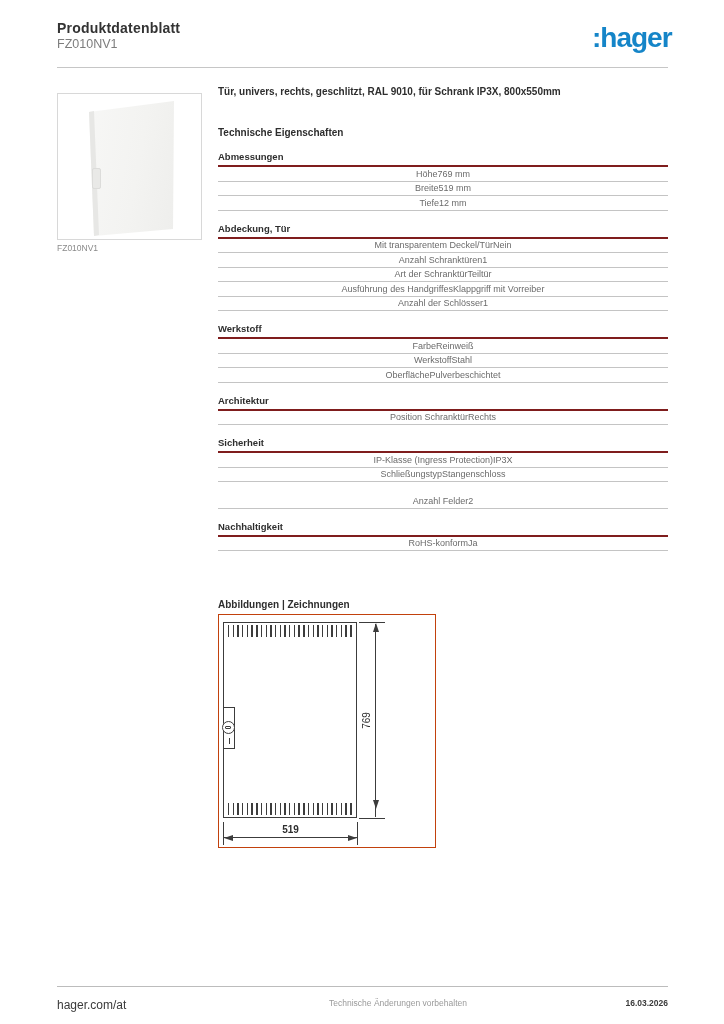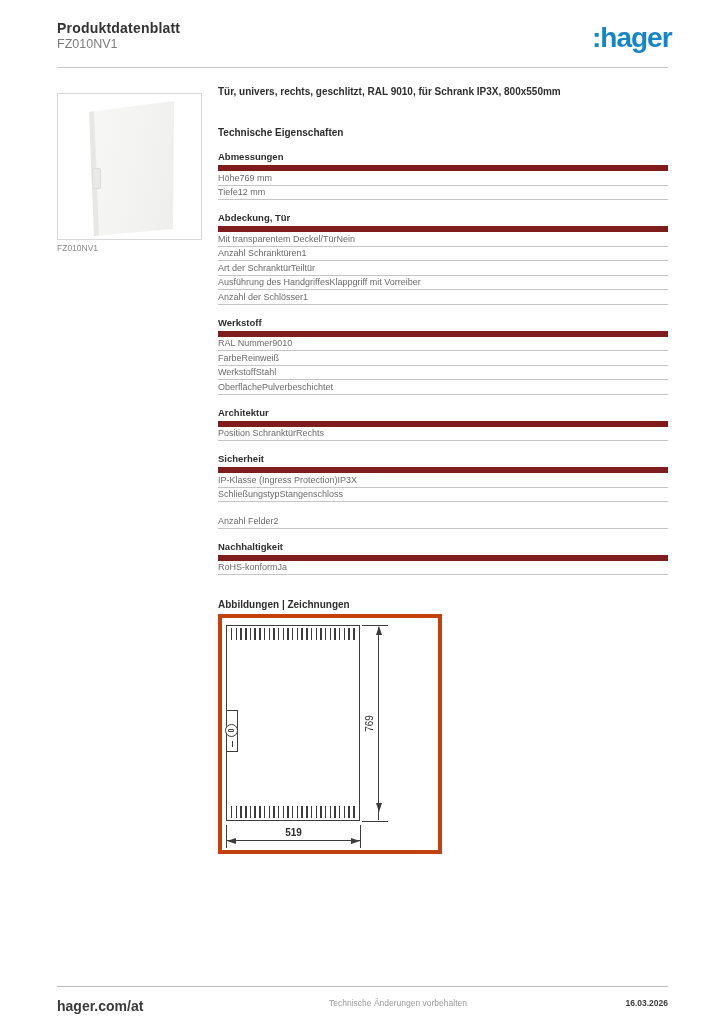--- a/index.html
+++ b/index.html
@@ -29,27 +29,27 @@
     background:#e7e7e5;
   }
   .photo-handle{position:absolute;left:34px;top:74px;width:7px;height:19px;background:#e9e9e7;border:1px solid #dcdcda;border-radius:2px;}
   .photo-caption{left:57px;top:243px;font-size:8.5px;color:#8a8a8a;}
 
   
   .description{left:218px;top:74px;width:450px;font-size:10px;font-weight:bold;color:#2e2e2e;line-height:1.2;margin-top:12px;}
   .tech-heading{left:218px;top:127px;font-size:10px;font-weight:bold;color:#2e2e2e;}
   .sections{left:218px;top:151px;width:450px;}
   .sec{margin-bottom:12px;}
-  .sec-title{font-size:9.5px;font-weight:bold;color:#2e2e2e;padding-bottom:3px;border-bottom:6px solid #7f1d1d;line-height:11px;}
-  .sec-row{display:flex;justify-content:flex-start;align-items:center;height:14.5px;border-bottom:1px solid #c4c4c4;font-size:9px;color:#6b6b6b;box-sizing:border-box;}
+  .sec-title{font-size:9.5px;font-weight:bold;color:#2e2e2e;padding-bottom:3px;border-bottom:2px solid #7f1d1d;line-height:11px;}
+  .sec-row{display:flex;justify-content:center;align-items:center;height:14.5px;border-bottom:1px solid #c4c4c4;font-size:9px;color:#6b6b6b;box-sizing:border-box;}
   .sec-row .row-value{text-align:right;}
 
   
   .drawings-heading{left:218px;top:599px;font-size:10px;font-weight:bold;color:#2e2e2e;}
-  .drawing-box{left:218px;top:614px;width:216px;height:232px;border:4px solid #c2410c;background:#fff;}
+  .drawing-box{left:218px;top:614px;width:216px;height:232px;border:1px solid #c2410c;background:#fff;}
   .door{position:absolute;left:4px;top:7px;width:134px;height:196px;border:1.5px solid #3c3c3c;box-sizing:border-box;background:#fff;}
   .slots{position:absolute;left:4px;right:4px;height:12px;background:repeating-linear-gradient(90deg,#3c3c3c 0 1.4px,transparent 1.4px 4.7px);}
   .slots-top{top:2px;}
   .slots-bottom{bottom:2px;}
   .lock{position:absolute;left:-1px;top:84px;width:12px;height:42px;border:1.2px solid #3c3c3c;background:#fff;box-sizing:border-box;}
   .lock-circle{position:absolute;left:-2.5px;top:13px;width:13px;height:13px;border:1.2px solid #3c3c3c;border-radius:50%;background:#fff;box-sizing:border-box;}
   .lock-key{position:absolute;left:2px;top:3.5px;width:6px;height:3.5px;border:1px solid #3c3c3c;border-radius:1px;box-sizing:border-box;}
   .lock-slot{position:absolute;left:4.5px;top:30px;width:1.6px;height:6px;background:#3c3c3c;}
   .dim-line{background:#3c3c3c;}
   .vdim-ext-top{left:140px;top:7px;width:26px;height:1px;}
@@ -61,21 +61,21 @@
   .vdim-label{left:131px;top:100px;width:32px;text-align:center;font-size:10px;color:#2e2e2e;transform:rotate(-90deg);}
   .hdim-ext-left{left:4px;top:207px;width:1px;height:23px;}
   .hdim-ext-right{left:138px;top:207px;width:1px;height:23px;}
   .hdim-line{left:4px;top:222px;width:135px;height:1px;}
   .arr-left{left:5px;top:219.5px;border-top:3px solid transparent;border-bottom:3px solid transparent;border-right:9px solid #3c3c3c;}
   .arr-right{left:129px;top:219.5px;border-top:3px solid transparent;border-bottom:3px solid transparent;border-left:9px solid #3c3c3c;}
   .hdim-label{left:0;top:209px;width:143px;text-align:center;font-size:10px;font-weight:bold;color:#2e2e2e;}
 
   
   .footer-rule{left:57px;top:986px;width:611px;height:1px;background:#bcbcbc;}
-  .footer-left{left:57px;top:998px;font-size:14px;font-weight:bold;color:#3a3a3a;}
+  .footer-left{left:57px;top:998px;font-size:12px;font-weight:normal;color:#3a3a3a;}
   .footer-center{left:57px;top:998px;width:682px;text-align:center;font-size:8.5px;color:#9a9a9a;}
   .footer-right{left:430px;top:998px;width:238px;text-align:right;font-size:8.5px;font-weight:bold;color:#3a3a3a;}
 </style>
 </head>
 <body>
 
 <div class="abs doc-title">Produktdatenblatt</div>
 <div class="abs doc-subtitle">FZ010NV1</div>
 <div class="abs logo">:hager</div>
 <div class="abs header-rule"></div>
@@ -90,20 +90,24 @@
 <div class="abs description">Tür, univers, rechts, geschlitzt, RAL 9010, für Schrank IP3X, 800x550mm</div>
 <div class="abs tech-heading">Technische Eigenschaften</div>
 <div class="abs sections" id="tech-sections">
     <div class="sec">
       <div class="sec-title">Abmessungen</div>
       <div class="sec-row">
         <span class="row-label">Höhe</span>
         <span class="row-value">769 mm</span>
       </div>
       <div class="sec-row">
+        <span class="row-label">Breite</span>
+        <span class="row-value">519 mm</span>
+      </div>
+      <div class="sec-row">
         <span class="row-label">Tiefe</span>
         <span class="row-value">12 mm</span>
       </div>
     </div>
     <div class="sec">
       <div class="sec-title">Abdeckung, Tür</div>
       <div class="sec-row">
         <span class="row-label">Mit transparentem Deckel/Tür</span>
         <span class="row-value">Nein</span>
       </div>
@@ -119,24 +123,20 @@
         <span class="row-label">Ausführung des Handgriffes</span>
         <span class="row-value">Klappgriff mit Vorreiber</span>
       </div>
       <div class="sec-row">
         <span class="row-label">Anzahl der Schlösser</span>
         <span class="row-value">1</span>
       </div>
     </div>
     <div class="sec">
       <div class="sec-title">Werkstoff</div>
-      <div class="sec-row">
-        <span class="row-label">RAL Nummer</span>
-        <span class="row-value">9010</span>
-      </div>
       <div class="sec-row">
         <span class="row-label">Farbe</span>
         <span class="row-value">Reinweiß</span>
       </div>
       <div class="sec-row">
         <span class="row-label">Werkstoff</span>
         <span class="row-value">Stahl</span>
       </div>
       <div class="sec-row">
         <span class="row-label">Oberfläche</span>

